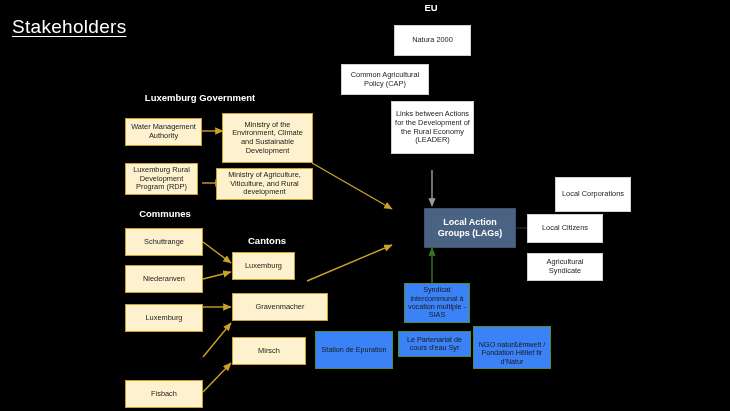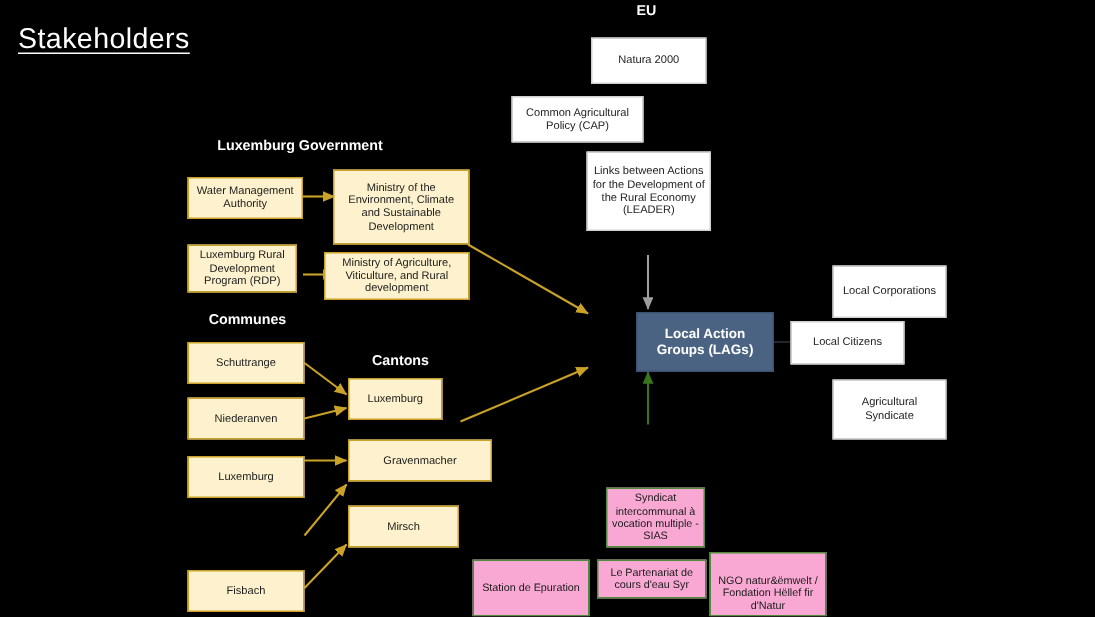--- a/index.html
+++ b/index.html
@@ -61,25 +61,24 @@
     color: #1a1a1a;
     font-size: 7.4px;
   }
   .node.white {
     background: #ffffff;
     border: 1.1px solid #d0d0d0;
     color: #222222;
     font-size: 7.4px;
   }
   .node.green {
-    background: #f9a8d4;
+    background: #3b82f6;
     border: 1.3px solid #4f8a3d;
     color: #1a1a1a;
     font-size: 7.2px;
-    margin-top: 42px;
   }
   .node.blue {
     background: #4a6383;
     border: 1.1px solid #3c5270;
     color: #ffffff;
     font-size: 9px;
     font-weight: bold;
   }
 
   
@@ -203,21 +202,21 @@
   </div>
 
   <div class="node white" style="left:527px; top:177px; width:76px; height:35px;margin-left:28px;">
     <span>Local Corporations</span>
   </div>
 
   <div class="node white" style="left:527px; top:214px; width:76px; height:29px;">
     <span>Local Citizens</span>
   </div>
 
-  <div class="node white" style="left:555px; top:253px; width:76px; height:40px;">
+  <div class="node white" style="left:527px; top:253px; width:76px; height:28px;">
     <span>Agricultural Syndicate</span>
   </div>
 
   <div class="node green" style="left:404px; top:283px; width:66px; height:40px;">
     <span>Syndicat intercommunal à vocation multiple - SIAS</span>
   </div>
 
   <div class="node green" style="left:315px; top:331px; width:78px; height:38px;">
     <span>Station de Epuration</span>
   </div>

